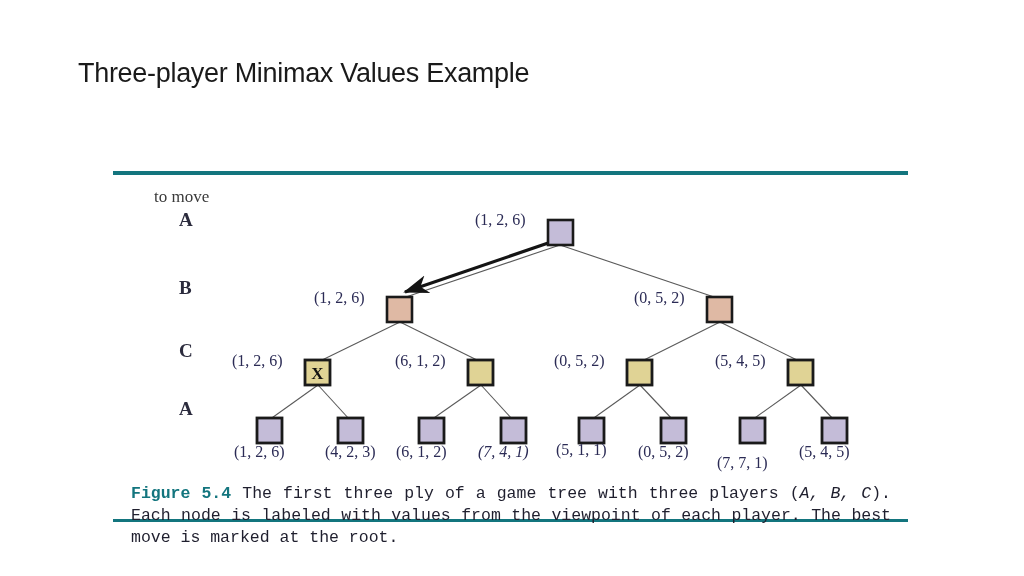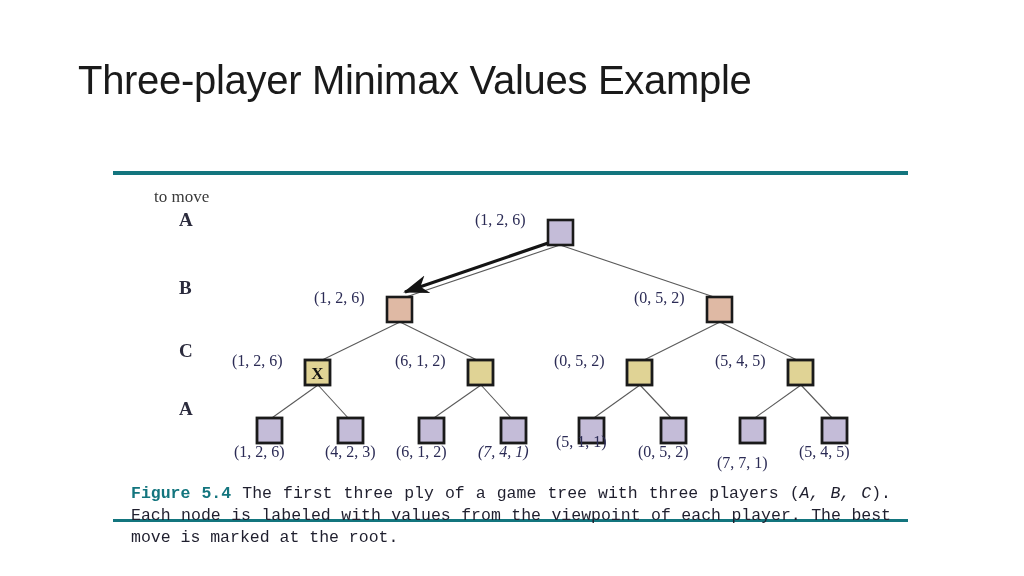--- a/index.html
+++ b/index.html
@@ -14,21 +14,21 @@
     background: #ffffff;
     overflow: hidden;
     font-family: "Liberation Sans", sans-serif;
   }
   #slide-title {
     position: absolute;
     left: 78px;
     top: 58px;
     width: 880px;
     font-family: "Liberation Sans", sans-serif;
-    font-size: 40px;
+    font-size: 27px;
     font-weight: 400;
     color: #1a1a1a;
     letter-spacing: -0.3px;
     white-space: nowrap;
   }
   #figure-block {
     position: absolute;
     left: 113px;
     top: 165px;
     width: 795px;
@@ -178,21 +178,21 @@
 
     <div class="fig-text node-value" style="left:119px; top:187px;">(1, 2, 6)</div>
     <div class="fig-text node-value" style="left:282px; top:187px;">(6, 1, 2)</div>
     <div class="fig-text node-value" style="left:441px; top:187px;">(0, 5, 2)</div>
     <div class="fig-text node-value" style="left:602px; top:187px;">(5, 4, 5)</div>
 
     <div class="fig-text leaf-value" style="left:121px; top:278px;">(1, 2, 6)</div>
     <div class="fig-text leaf-value" style="left:212px; top:278px;">(4, 2, 3)</div>
     <div class="fig-text leaf-value" style="left:283px; top:278px;">(6, 1, 2)</div>
     <div class="fig-text leaf-value" style="left:365px; top:278px;font-style:italic;">(7, 4, 1)</div>
-    <div class="fig-text leaf-value" style="left:443px; top:268px;">(5, 1, 1)</div>
+    <div class="fig-text leaf-value" style="left:443px; top:276px;">(5, 1, 1)</div>
     <div class="fig-text leaf-value" style="left:525px; top:278px;">(0, 5, 2)</div>
     <div class="fig-text leaf-value" style="left:604px; top:289px;">(7, 7, 1)</div>
     <div class="fig-text leaf-value" style="left:686px; top:278px;">(5, 4, 5)</div>
 
     <div id="caption">
       <span class="fig-num">Figure 5.4</span><span> The first three ply of a game tree with three players (</span><span class="ital">A, B, C</span><span>). Each node is labeled with values from the viewpoint of each player. The best move is marked at the root.</span>
     </div>
 
   </div>
 </div>

